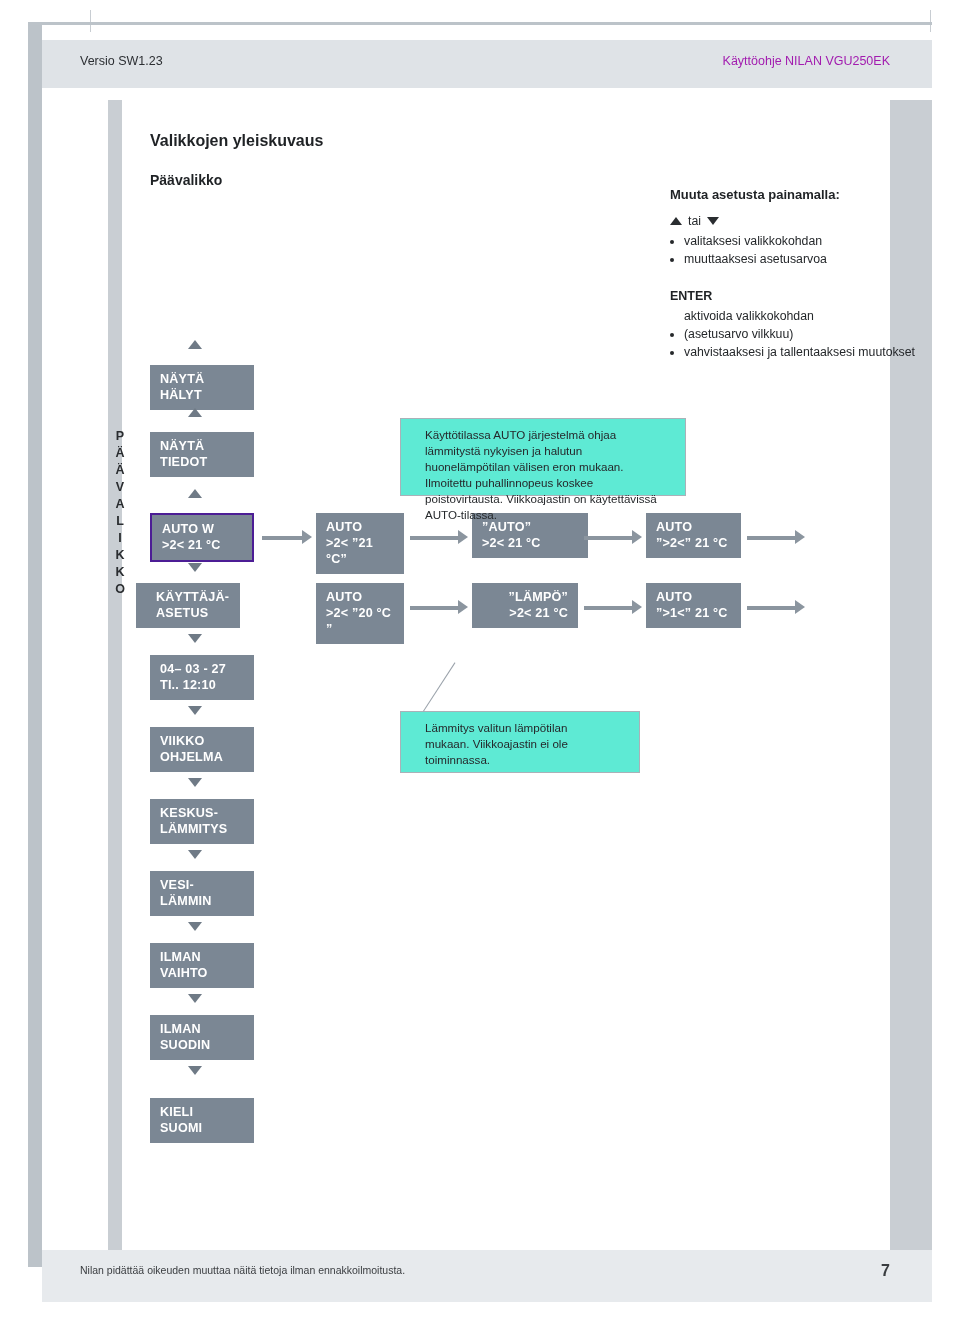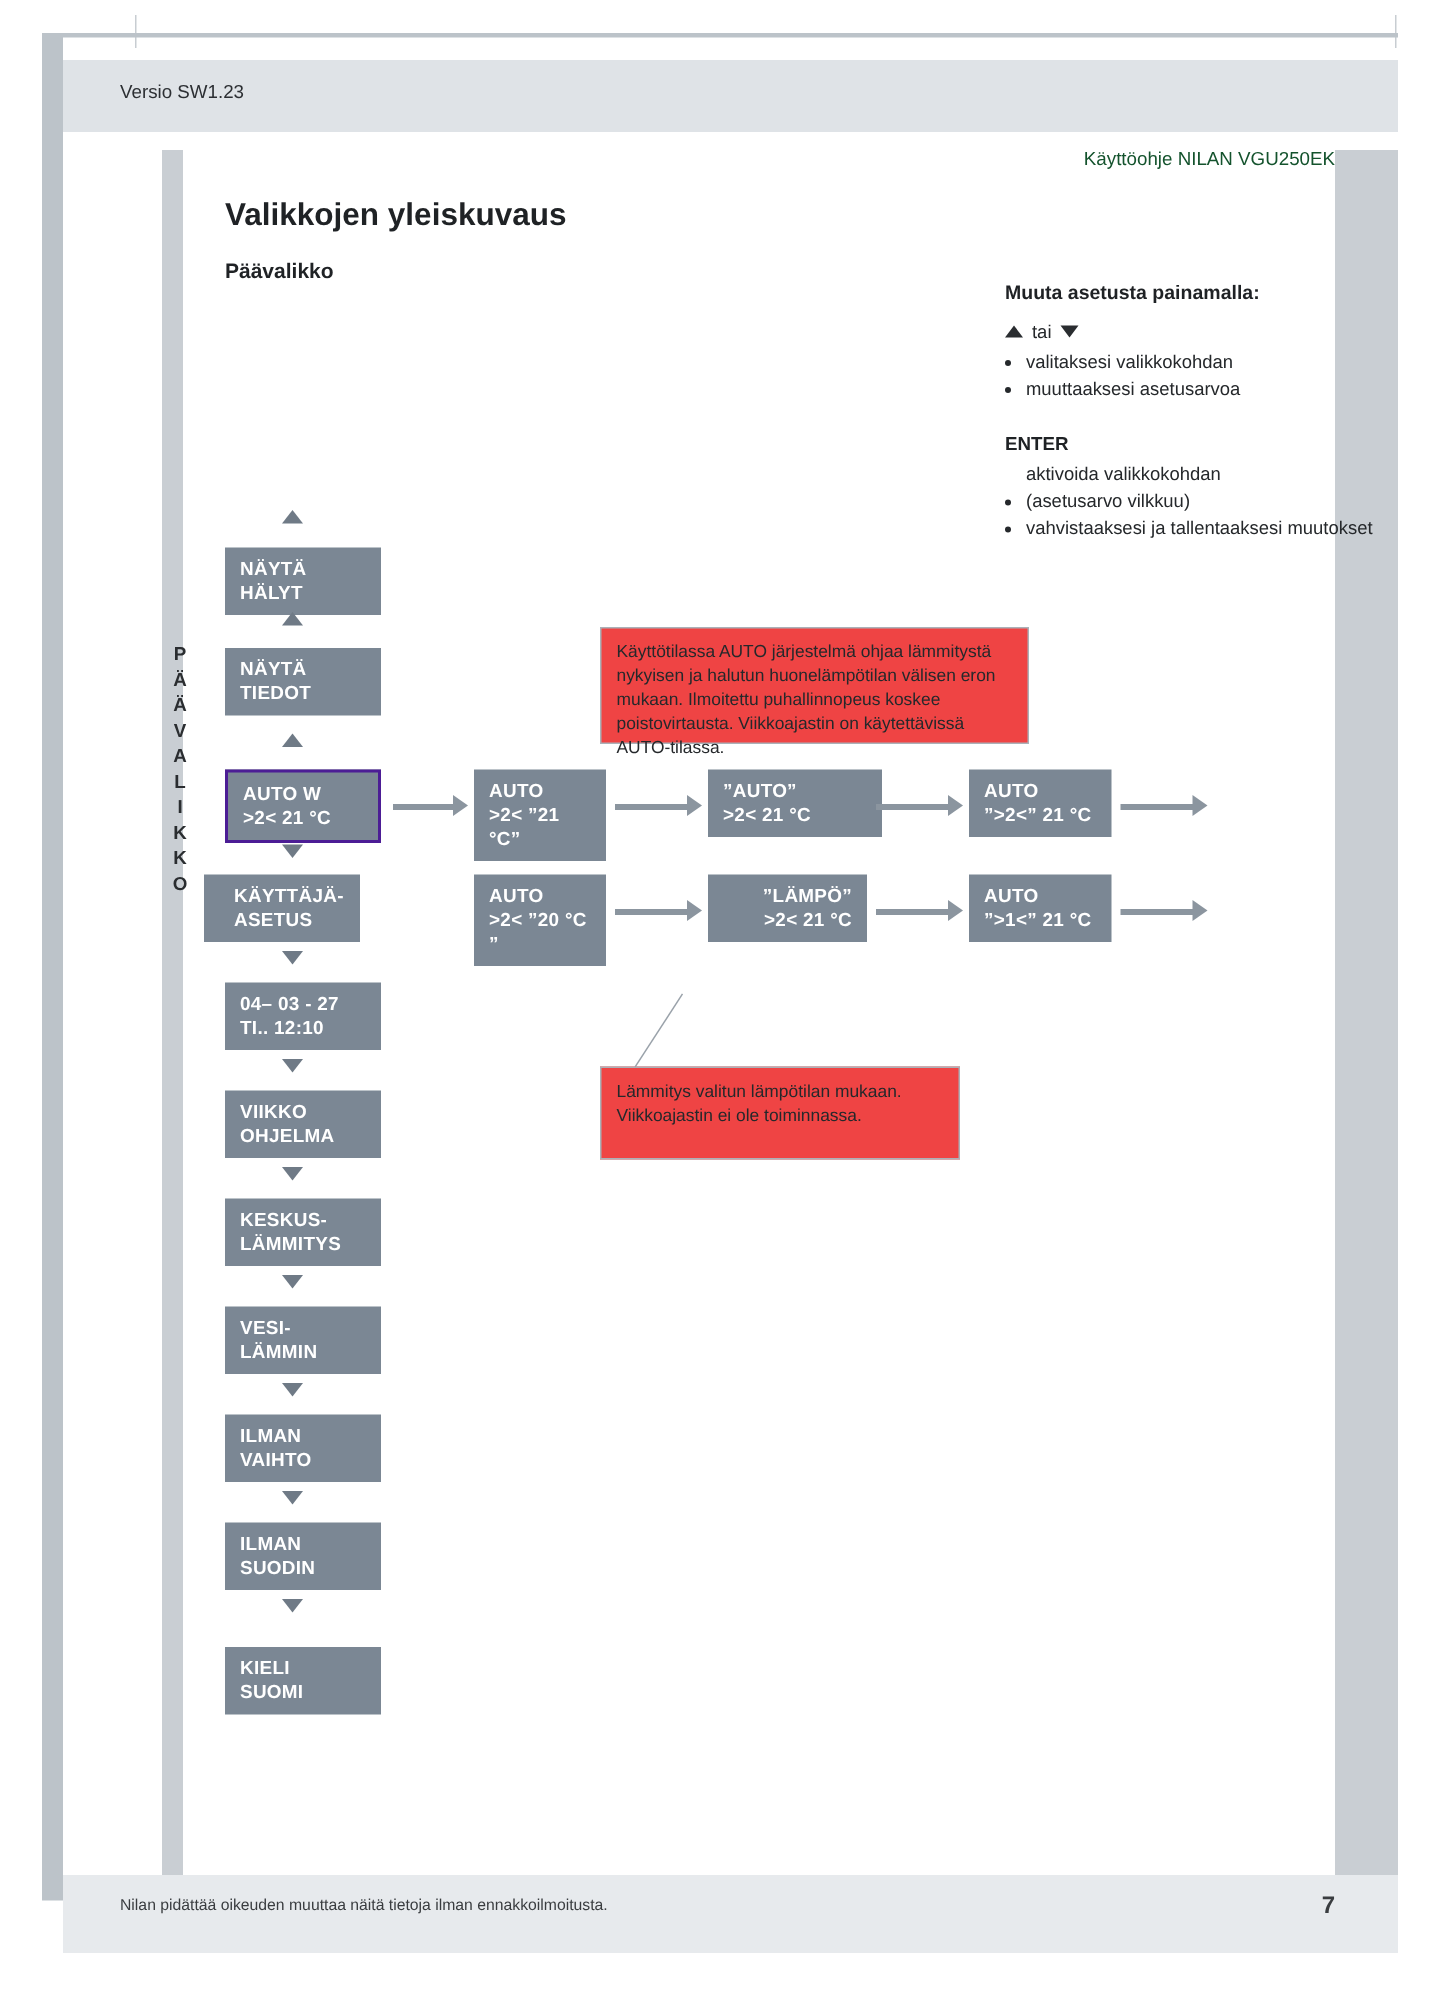--- a/index.html
+++ b/index.html
@@ -19,21 +19,21 @@
     position:absolute;left:28px;top:22px;width:904px;height:3px;background:#bcc3c9;
   }
   .header-band{
     position:absolute;left:42px;top:40px;width:890px;height:48px;
     background:#dfe3e7;
   }
   .header-left{
     position:absolute;left:80px;top:54px;font-size:12.5px;color:#2c2f33;
   }
   .header-right{
-    position:absolute;right:70px;top:54px;font-size:12.5px;color:#14532d;margin-top:45px;
+    position:absolute;right:70px;top:54px;font-size:12.5px;color:#a21caf;
   }
   .content-panel{
     position:absolute;left:108px;top:100px;width:824px;height:1150px;
     background:#ffffff;
   }
   .grey-strip{
     position:absolute;left:108px;top:100px;width:14px;height:1150px;
     background:#c9ced3;
   }
   .right-strip{
@@ -49,21 +49,21 @@
   }
   .page-num{
     position:absolute;right:70px;top:1262px;font-size:16px;color:#3a3d40;font-weight:bold;
   }
   .tick-left{position:absolute;left:90px;top:10px;width:1px;height:22px;background:#c8cdd2;}
   .tick-right{position:absolute;left:930px;top:10px;width:1px;height:22px;background:#c8cdd2;}
 
   
   h1.title{
     position:absolute;left:150px;top:132px;margin:0;
-    font-size:21px;font-weight:bold;color:#1f2225;
+    font-size:16px;font-weight:bold;color:#1f2225;
   }
   .sub-title{
     position:absolute;left:150px;top:172px;
     font-size:14px;font-weight:bold;color:#1f2225;
   }
   .intro{
     position:absolute;left:150px;top:198px;width:500px;
     font-size:12.3px;line-height:18px;color:#25282b;
   }
   .right-head{
@@ -127,25 +127,25 @@
     position:absolute;width:0;height:0;
     border-top:7px solid transparent;
     border-bottom:7px solid transparent;
     border-left:10px solid #8b959f;
   }
 
   
   .note{
     position:absolute;
     border:1px solid #aab1b8;
-    background:#ef4444;
+    background:#5eead4;
     color:#25282b;
     font-size:11.6px;
     line-height:16px;
-    padding:8px 10px;
+    padding:8px 24px;
     box-sizing:border-box;
   }
   .leader{
     position:absolute;background:#aab1b8;height:1px;transform-origin:0 0;
   }
 </style>
 </head>
 <body>
 
 <div class="tick-left"></div>

